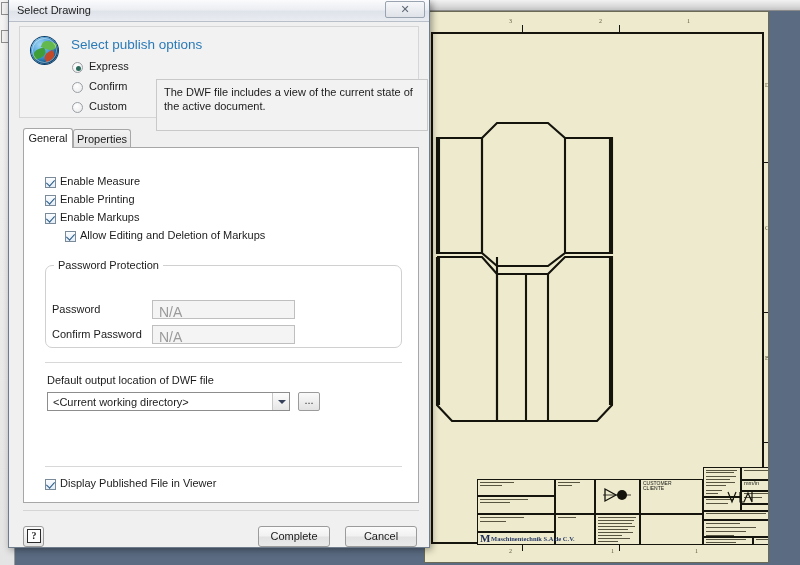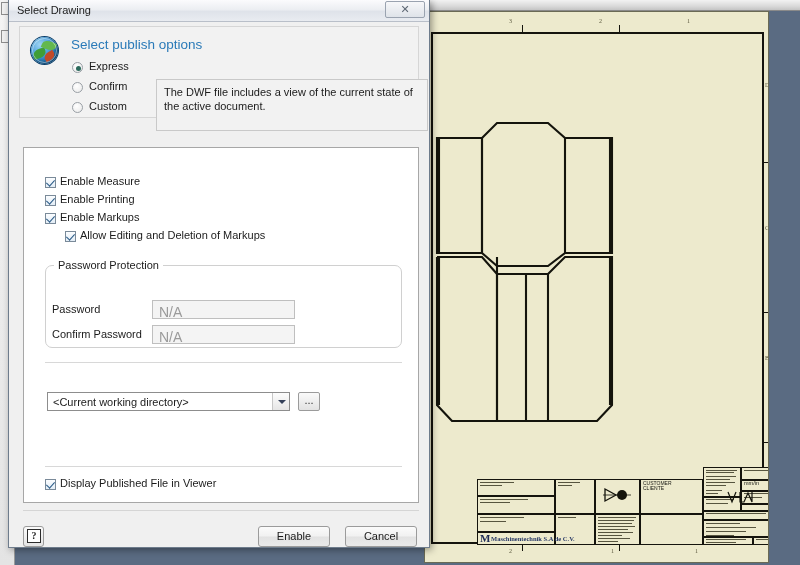--- a/index.html
+++ b/index.html
@@ -474,20 +474,24 @@
             <span class="radio"></span>
             <span class="radio-lbl">Custom</span>
           </div>
         </div>
 
         <div class="desc-box">
           <div class="desc-text">The DWF file includes a view of the current state of the active document.</div>
         </div>
       </div>
 
+      <div class="tabstrip">
+        <div class="tab active tab-general">General</div>
+        <div class="tab idle tab-props">Properties</div>
+      </div>
 
       <div class="tabpage">
 
         <div class="chk-row" style="left:21px; top:28px;">
           <span class="chk on"></span>
           <span class="chk-lbl">Enable Measure</span>
         </div>
         <div class="chk-row" style="left:21px; top:46px;">
           <span class="chk on"></span>
           <span class="chk-lbl">Enable Printing</span>
@@ -511,39 +515,40 @@
           </div>
 
           <div class="fld-lbl" style="left:6px; top:62px;">Confirm Password</div>
           <div class="textfield" style="left:106px; top:59px; width:143px;">
             <span class="ph">N/A</span>
           </div>
         </div>
 
         <div class="hr" style="left:21px; top:214px; width:357px;"></div>
 
+        <div class="sec-lbl" style="left:23px; top:226px;">Default output location of DWF file</div>
         <div class="combo" style="left:23px; top:244px; width:243px;">
           <span class="val">&lt;Current working directory&gt;</span>
           <span class="arrowbox">
               <i class="caret"></i>
             </span>
         </div>
         <div class="browse-btn" style="left:274px; top:244px;">...</div>
 
         <div class="hr" style="left:21px; top:318px; width:357px;"></div>
 
         <div class="chk-row" style="left:21px; top:330px;">
           <span class="chk on"></span>
           <span class="chk-lbl">Display Published File in Viewer</span>
         </div>
       </div>
 
       <div class="footer-sep"></div>
       <div class="help-btn">
         <span class="q">?</span>
       </div>
-      <div class="dlg-btn btn-publish">Enable</div>
+      <div class="dlg-btn btn-publish">Complete</div>
       <div class="dlg-btn btn-cancel">Cancel</div>
 
     </div>
   </div>
 
 </div>
 
 </body></html>

